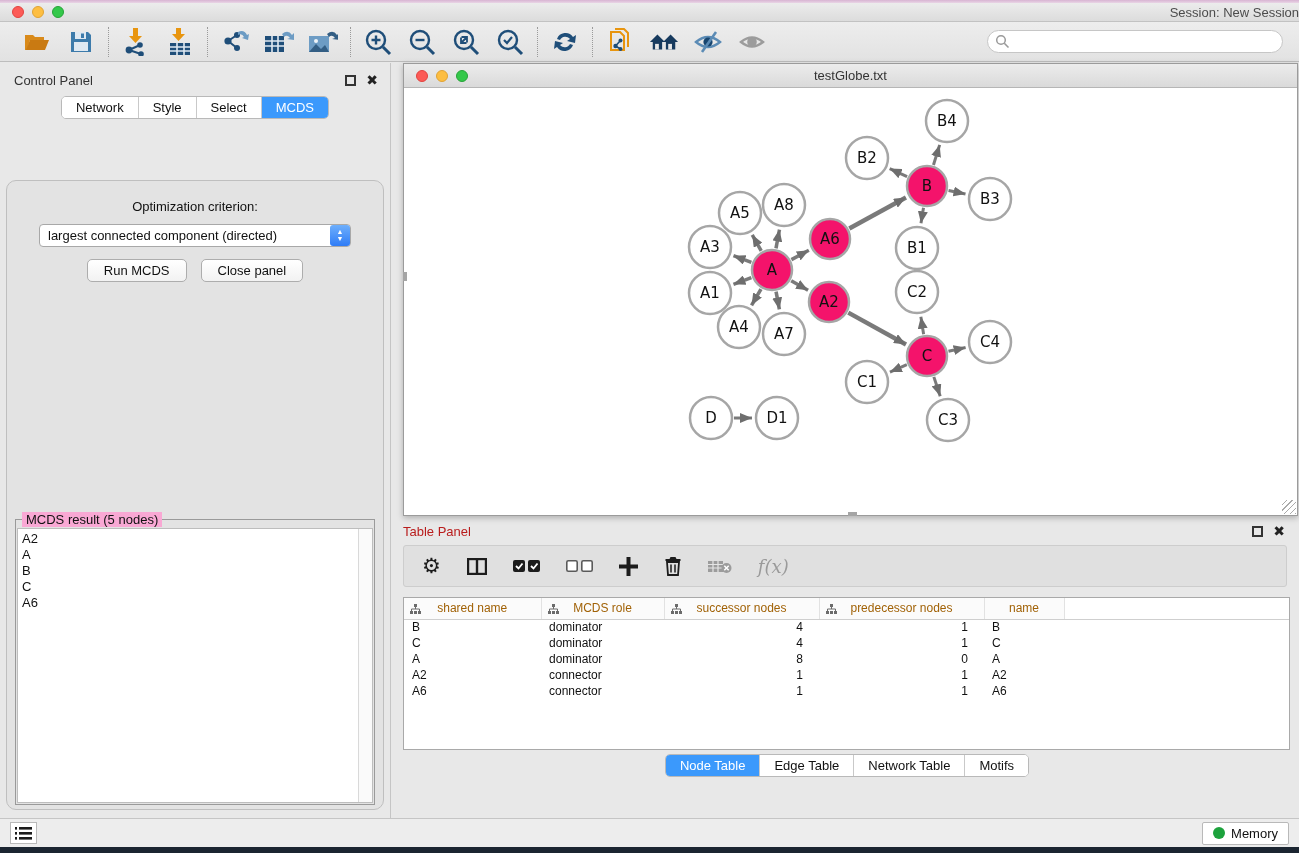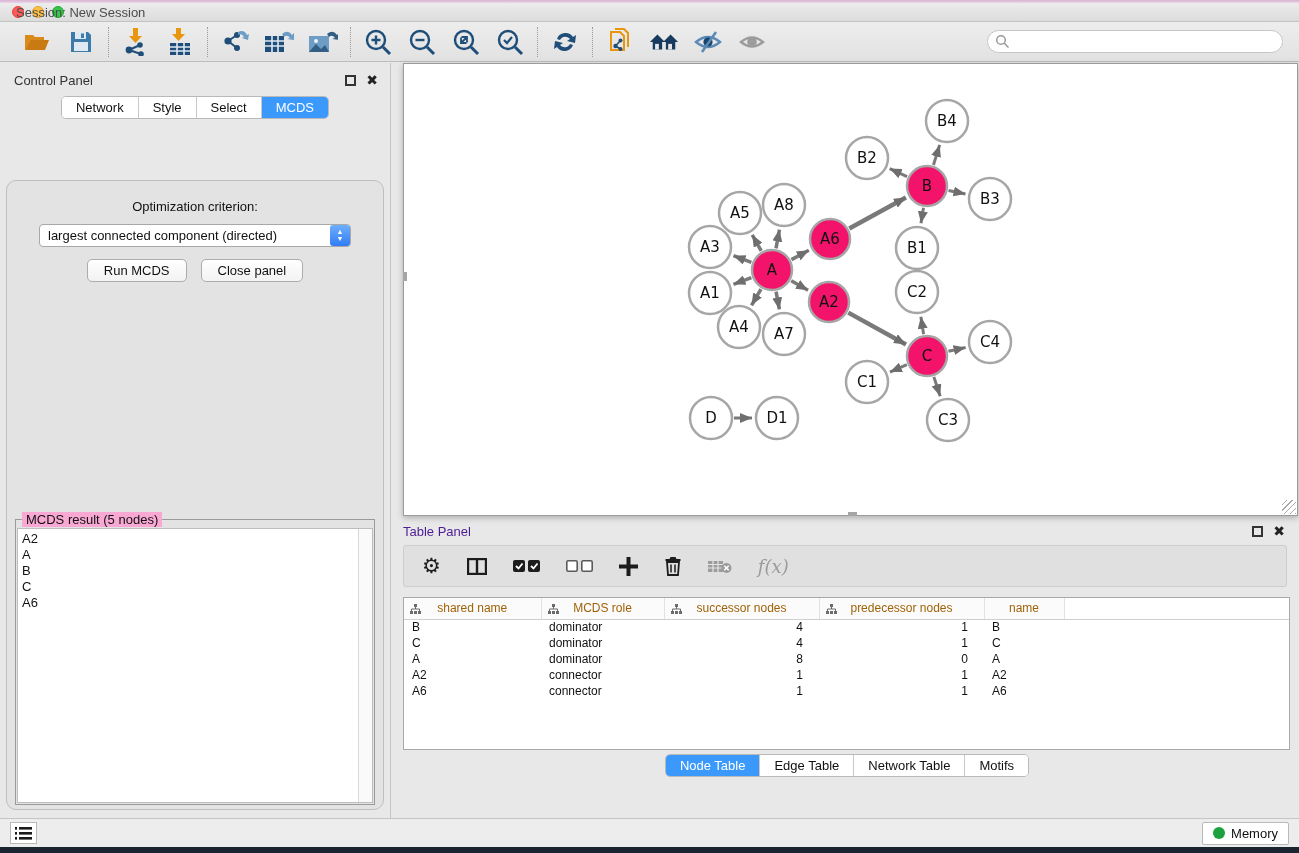--- a/index.html
+++ b/index.html
@@ -14,21 +14,21 @@
   .titlebar {
     height:19px; background:linear-gradient(#ececec,#dcdcdc);
     border-bottom:1px solid #c2c2c2; display:flex; align-items:center; position:relative;
   }
   .lights { display:flex; gap:8px; margin-left:12px; }
   .light { width:12px; height:12px; border-radius:50%; }
   .light.red{background:#fc5b57;border:1px solid #e2433f;}
   .light.yellow{background:#fdbe41;border:1px solid #e0a334;}
   .light.green{background:#34c84a;border:1px solid #27a338;}
   .titlebar .title {
-    position:absolute; left:0; right:0; text-align:left; color:#4c4c4c; font-size:13px;padding-left:16px;
+    position:absolute; left:0; right:0; text-align:right; color:#4c4c4c; font-size:13px;
   }
   
   .toolbar {
     height:40px; background:linear-gradient(#ededed,#e2e2e2);
     border-bottom:1px solid #bdbdbd; display:flex; align-items:center; padding:0 10px;
   }
   .tb-group { display:flex; align-items:center; gap:14px; padding:0 12px; }
   .tb-sep { width:1px; height:30px; border-left:1px dotted #9a9a9a; }
   .tb-btn { width:30px; height:30px; display:flex; align-items:center; justify-content:center; cursor:default; }
   .tb-btn svg { display:block; }
@@ -106,21 +106,21 @@
   .net-canvas svg { display:block; }
   .grip {
     position:absolute; right:1px; bottom:1px; width:14px; height:14px;
     background:repeating-linear-gradient(135deg, transparent 0 3px, #aaa 3px 4px);
   }
   .edge-mark-left { position:absolute; left:-1px; top:208px; width:4px; height:9px; background:#a5a5a5; }
   .edge-mark-bottom { position:absolute; bottom:-1px; left:444px; width:9px; height:4px; background:#a5a5a5; }
   
   .table-panel { position:absolute; left:0; right:0; top:455px; bottom:0; }
   .tp-head { display:flex; align-items:center; padding:6px 14px 4px 12px; }
-  .tp-head .ph-title { font-size:13px; color:#4c1d95; }
+  .tp-head .ph-title { font-size:13px; color:#b91c1c; }
   .tp-head .ph-btns { margin-left:auto; display:flex; gap:10px; align-items:center; }
   .tp-toolbar {
     margin:2px 12px 0 12px; height:42px; background:#e0e0e0; border:1px solid #cdcdcd; border-radius:3px;
     display:flex; align-items:center; gap:26px; padding-left:18px;
   }
   .tp-toolbar .tico { display:flex; align-items:center; cursor:default; }
   .fx { font-family:"DejaVu Serif","Liberation Serif",serif; font-style:italic; font-size:18px; color:#9a9a9a; }
   .tbl-wrap {
     position:absolute; left:12px; right:9px; top:79px; bottom:68px; background:#fff;
     border:1px solid #a9a9a9; overflow:hidden;
@@ -361,20 +361,28 @@
             </ul>
           <div class="result-scroll"></div>
         </div>
       </div>
     </div>
   </div>
 
   <div class="workspace">
 
     <div class="net-window">
+      <div class="net-titlebar">
+        <div class="title">testGlobe.txt</div>
+        <div class="lights">
+          <div class="light red"></div>
+          <div class="light yellow"></div>
+          <div class="light green"></div>
+        </div>
+      </div>
       <div class="net-canvas">
         <svg id="graph-svg" width="894" height="428">
             <defs>
               <marker id="arrow" viewBox="0 0 12 10" refX="12" refY="5" markerWidth="12" markerHeight="10" orient="auto" markerUnits="userSpaceOnUse">
                 <path d="M0,0 L12,5 L0,10 z" fill="#6e6e6e"></path>
               </marker>
             </defs>
             <line x1="347.3735431949815" y1="188.6517501050875" x2="329.4391554602483" y2="195.30482942603692" stroke="#7a7a7a" stroke-width="3.5" marker-end="url(#arrow)"></line>
             <line x1="347.3735431949815" y1="173.3482498949125" x2="329.4391554602483" y2="166.69517057396308" stroke="#7a7a7a" stroke-width="3.5" marker-end="url(#arrow)"></line>
             <line x1="356.9772020480825" y1="200.03937828058477" x2="347.5259067635426" y2="216.36434286297185" stroke="#7a7a7a" stroke-width="3.5" marker-end="url(#arrow)"></line>

